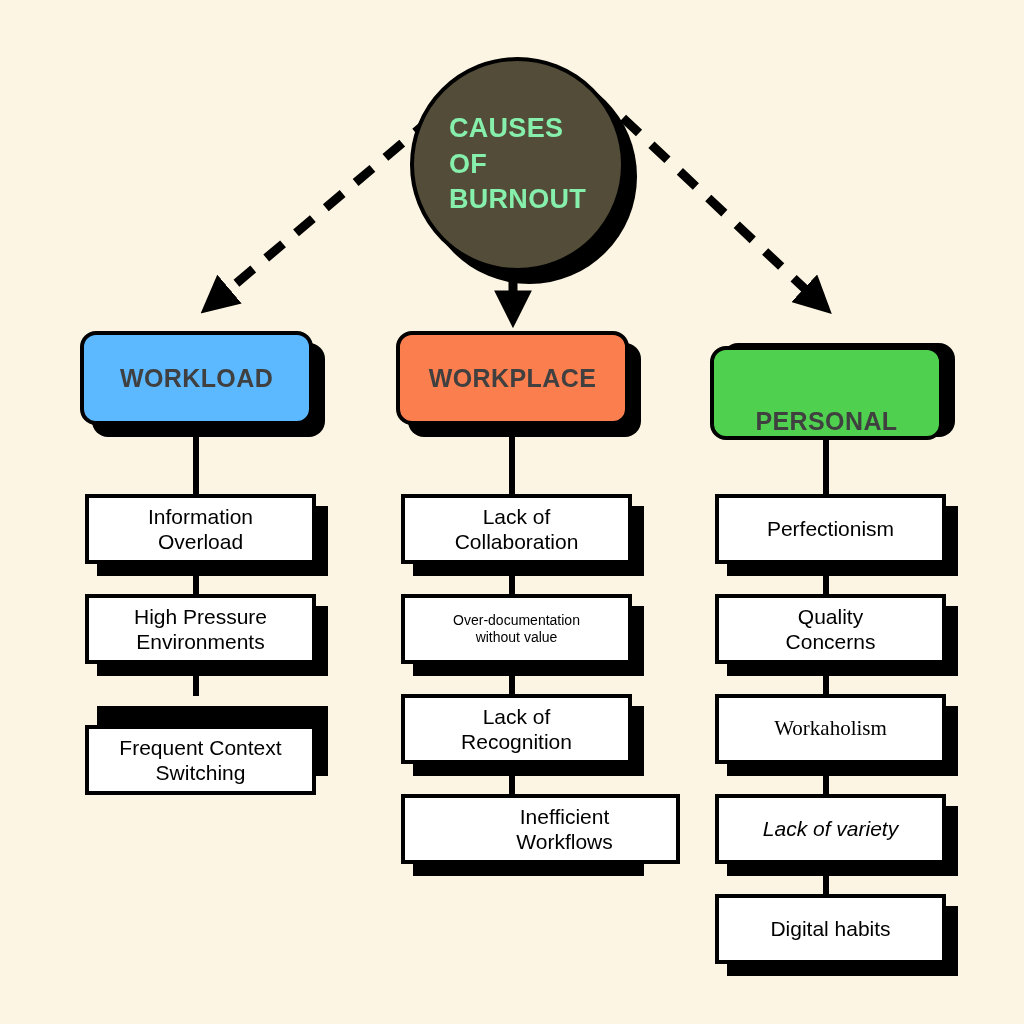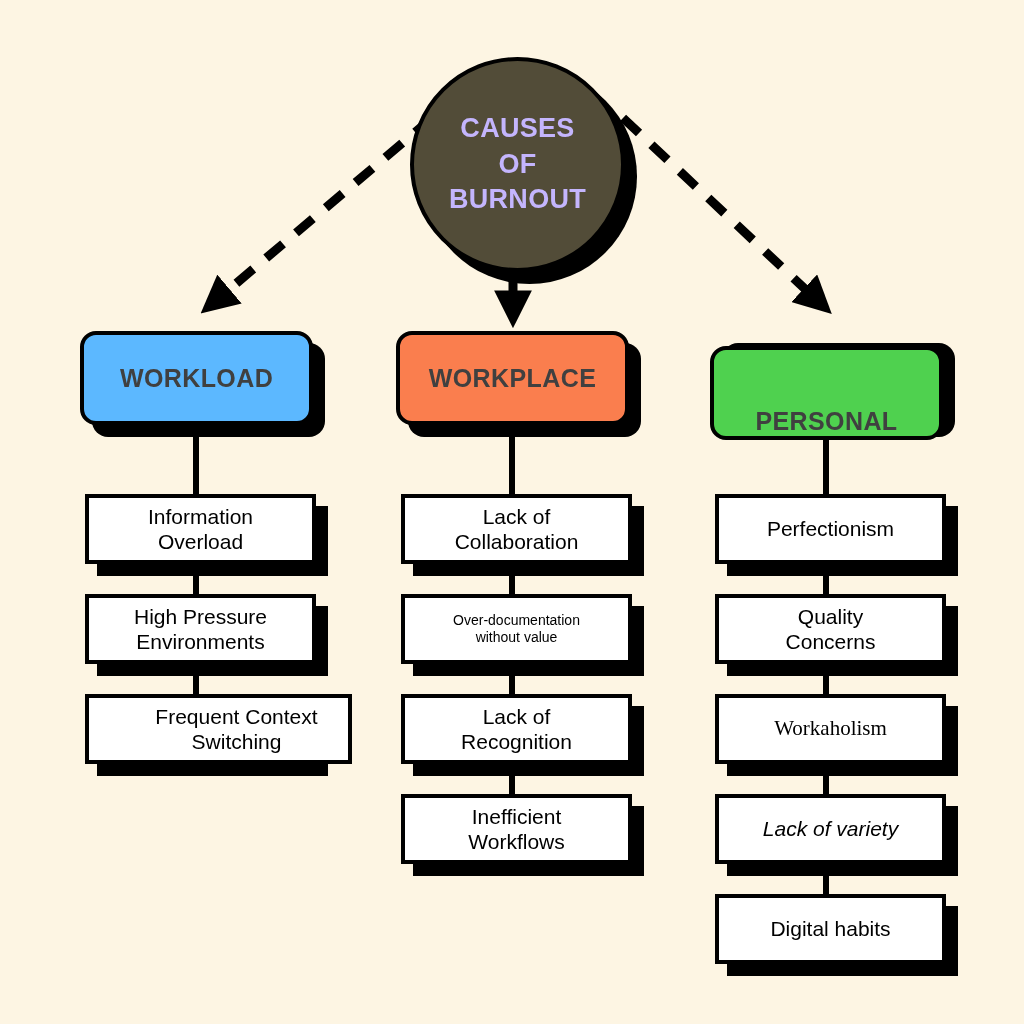--- a/index.html
+++ b/index.html
@@ -47,25 +47,25 @@
     width: 207px;
     height: 207px;
     border-radius: 50%;
     background: #524C38;
     border: 4px solid #000000;
     display: flex;
     align-items: center;
     justify-content: center;
   }
   .hub-label {
-    color: #c4b5fd;
+    color: #86efac;
     font-size: 27px;
     font-weight: bold;
     line-height: 1.33;
-    text-align: center;
+    text-align: left;
     letter-spacing: 0.3px;
     white-space: pre-line;
   }
 
   
   .cat-shadow {
     position: absolute;
     width: 233px;
     height: 94px;
     background: #000000;
@@ -172,21 +172,21 @@
 Overload</span>
   </div>
 
   <div class="leaf-shadow" style="left:97px; top:606px;"></div>
   <div class="leaf" style="left:85px; top:594px;">
     <span class="leaf-label">High Pressure
 Environments</span>
   </div>
 
   <div class="leaf-shadow" style="left:97px; top:706px;"></div>
-  <div class="leaf" style="left:85px; top:694px;padding-left:36px;">
+  <div class="leaf" style="left:85px; top:725px;">
     <span class="leaf-label">Frequent Context
 Switching</span>
   </div>
 
   <div class="cat-shadow" style="left:408px; top:343px;"></div>
   <div class="cat" style="left: 396px; top: 331px; background-color: rgb(250, 126, 78);">
     <span class="cat-label">WORKPLACE</span>
   </div>
 
   <div class="leaf-shadow" style="left:413px; top:506px;"></div>
@@ -201,21 +201,21 @@
 without value</span>
   </div>
 
   <div class="leaf-shadow" style="left:413px; top:706px;"></div>
   <div class="leaf" style="left:401px; top:694px;">
     <span class="leaf-label">Lack of
 Recognition</span>
   </div>
 
   <div class="leaf-shadow" style="left:413px; top:806px;"></div>
-  <div class="leaf" style="left:401px; top:794px;">
+  <div class="leaf" style="left:401px; top:794px;padding-left:48px;">
     <span class="leaf-label">Inefficient
 Workflows</span>
   </div>
 
   <div class="cat-shadow" style="left:722px; top:343px;"></div>
   <div class="cat" style="left: 710px; top: 346px; background-color: rgb(79, 209, 79); align-items: flex-end;">
     <span class="cat-label">PERSONAL</span>
   </div>
 
   <div class="leaf-shadow" style="left:727px; top:506px;"></div>

